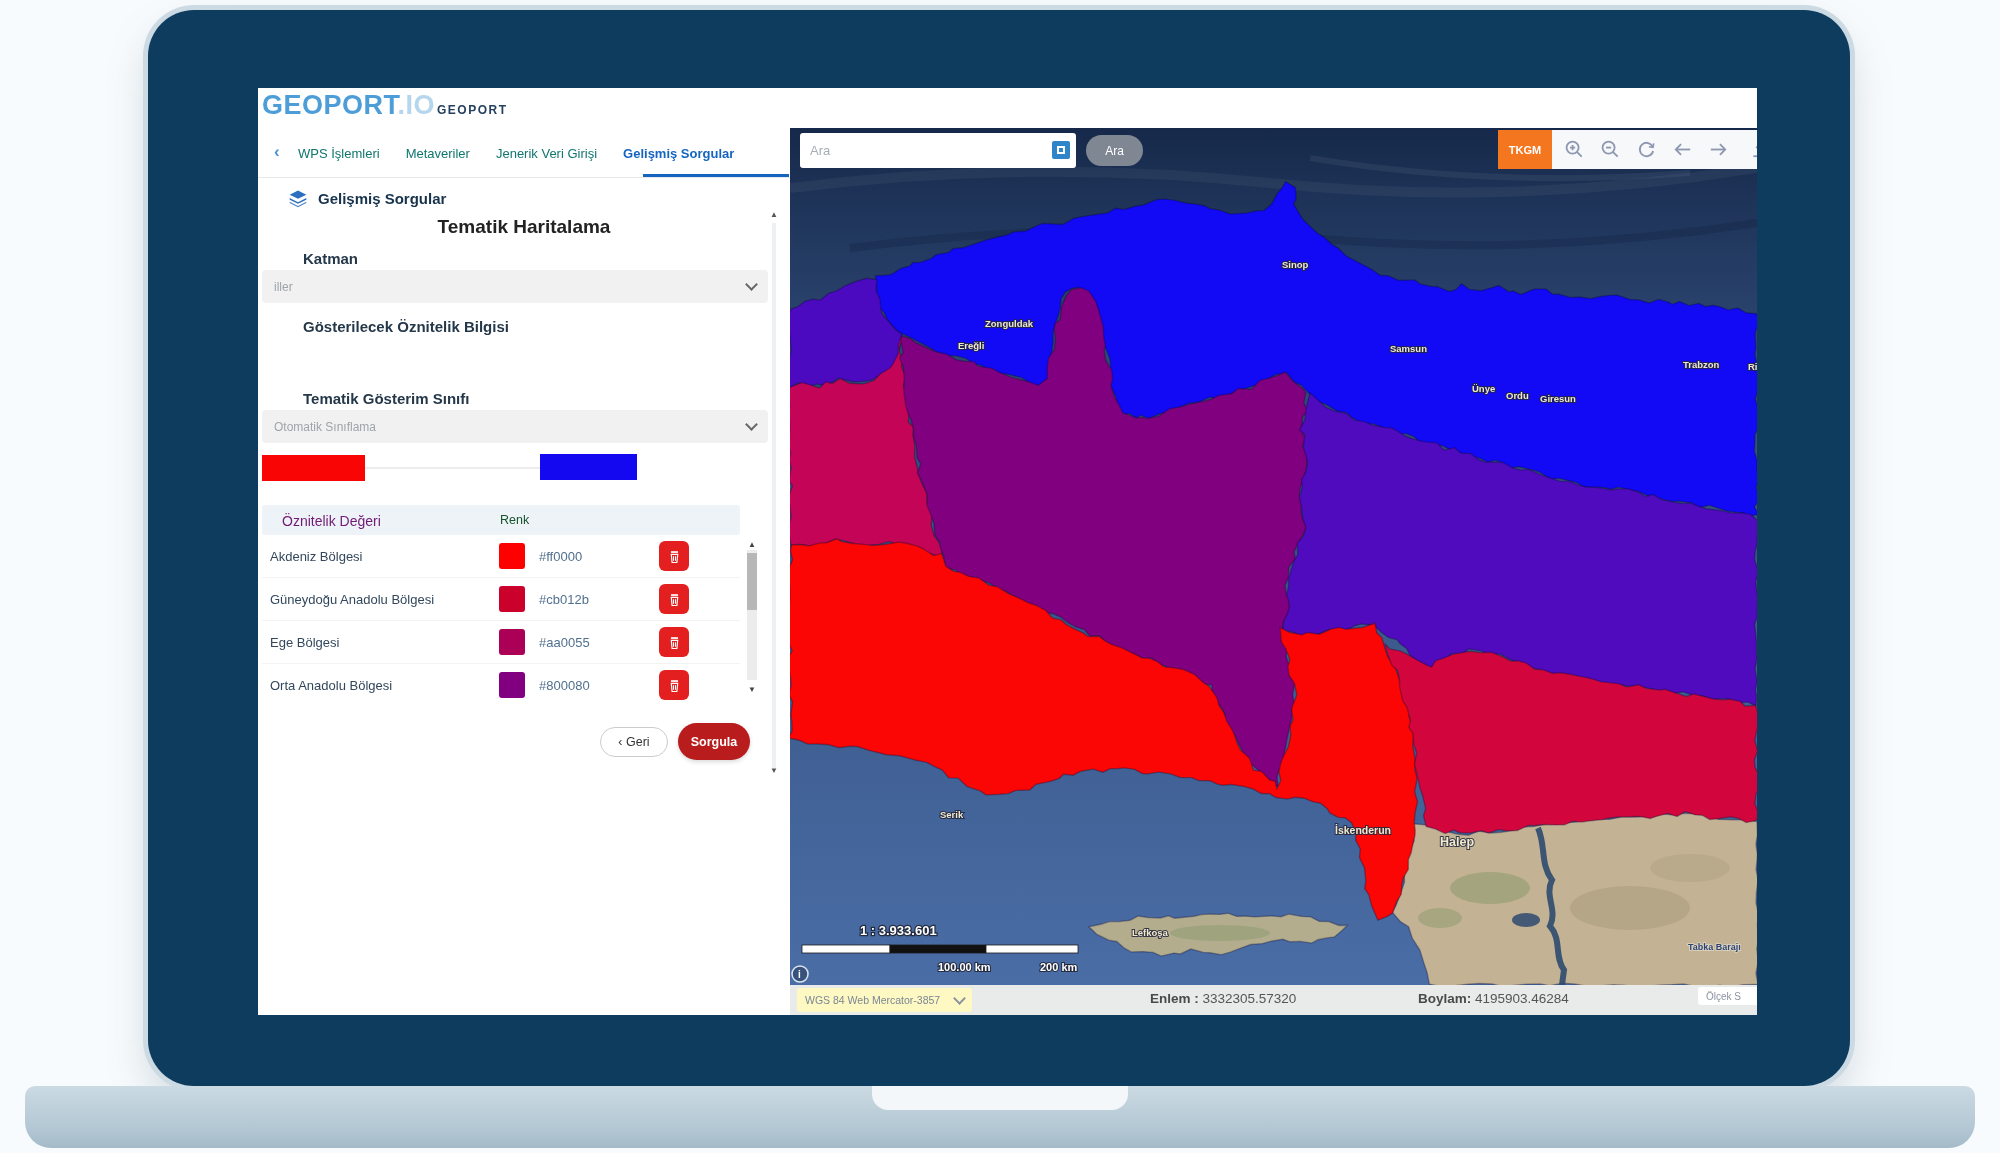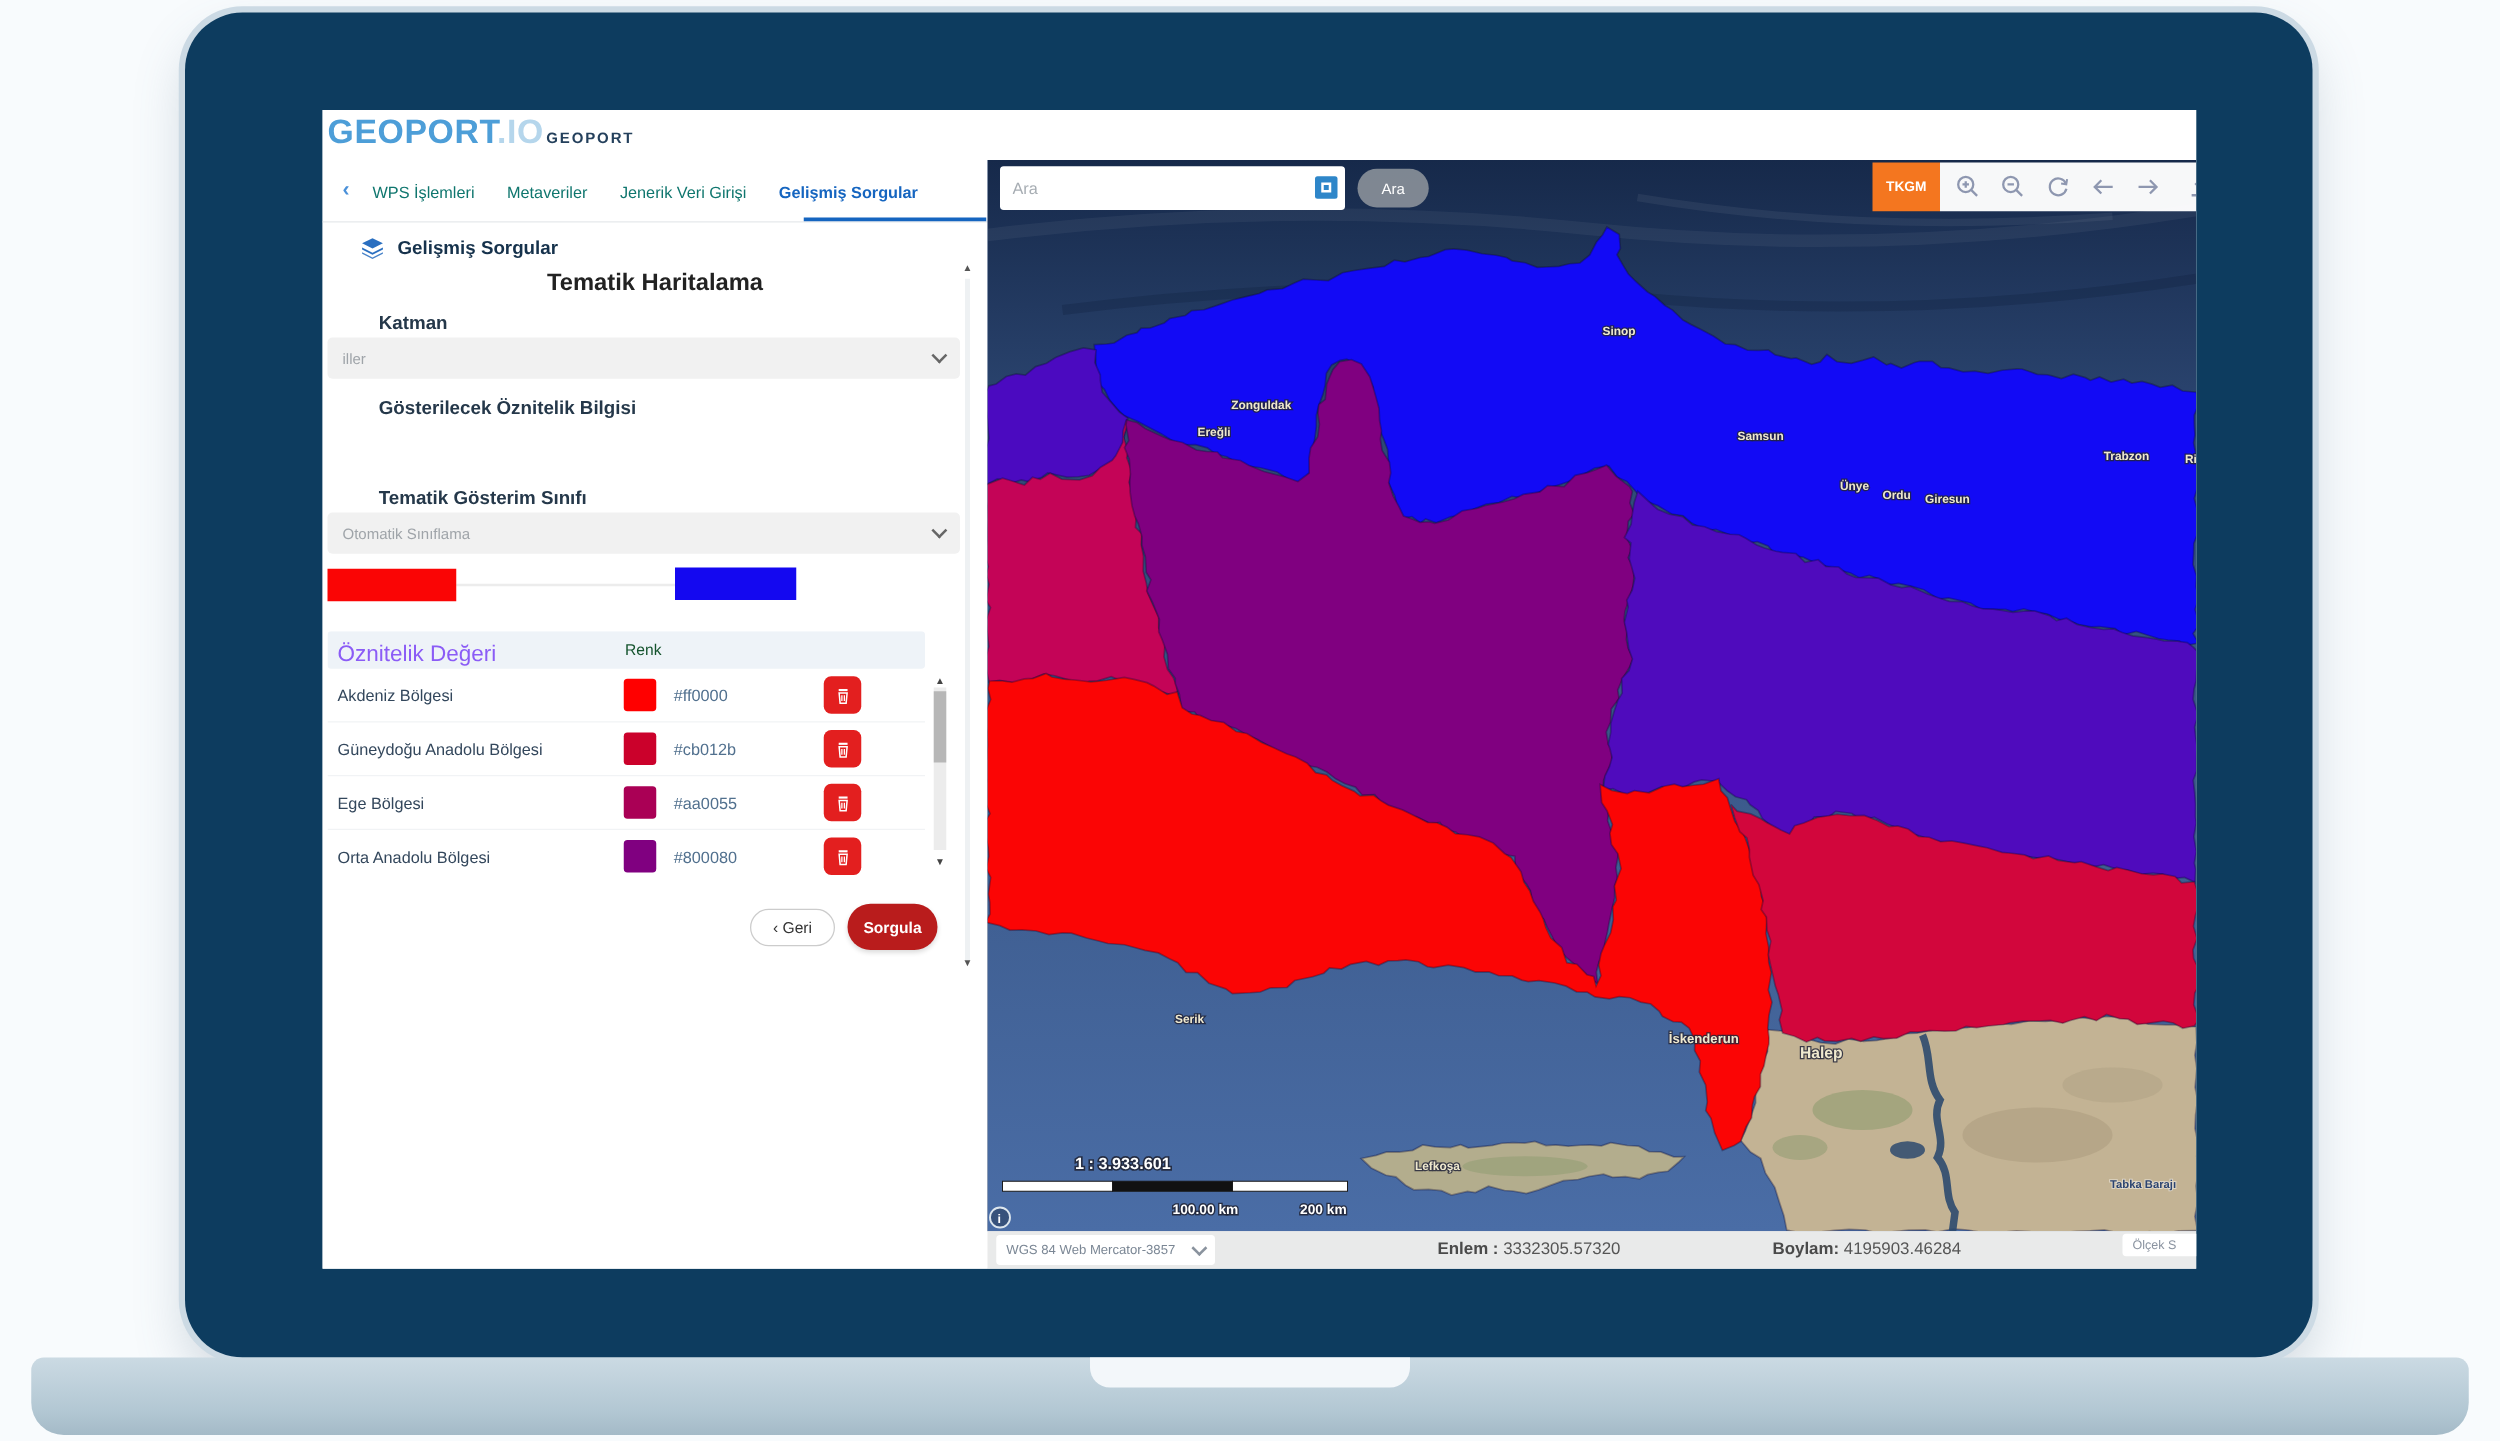--- a/index.html
+++ b/index.html
@@ -38,21 +38,21 @@
   .dropdown{position:absolute;left:4px;width:506px;height:33px;background:#f1f1f1;border-radius:4px;
     display:flex;align-items:center;padding:0 12px;cursor:pointer;}
   .dropdown .val{font-size:12px;color:#9fa4a9;flex:1;}
   .chev{width:9px;height:9px;border-right:2px solid #666;border-bottom:2px solid #666;transform:rotate(45deg);margin-top:-4px;}
 
   .grad-swatch{position:absolute;height:26px;cursor:pointer;}
   .grad-line{position:absolute;left:107px;top:339px;width:175px;height:2px;background:#ececec;}
 
   .attr-table{position:absolute;left:4px;top:377px;width:500px;height:196px;overflow:hidden;}
   .attr-head{position:absolute;left:0;top:0;width:478px;height:30px;background:#eef3f8;border-radius:3px;}
-  .attr-head .h1{position:absolute;left:8px;top:8px;font-size:18px;color:#8b5cf6;}
+  .attr-head .h1{position:absolute;left:20px;top:8px;font-size:14px;color:#701a75;}
   .attr-head .h2{position:absolute;left:238px;top:8px;font-size:12.5px;color:#14532d;}
   .attr-row{position:absolute;left:0;width:478px;height:43px;border-bottom:1px solid #f1f3f5;}
   .attr-row .lbl{position:absolute;left:8px;top:14px;font-size:13px;color:#33475c;}
   .attr-row .sw{position:absolute;left:237px;top:8px;width:26px;height:26px;border-radius:3px;cursor:pointer;}
   .attr-row .hex{position:absolute;left:277px;top:14px;font-size:13px;color:#51708e;}
   .del-btn{position:absolute;left:397px;top:6px;width:30px;height:30px;background:#e31f1f;border:0;border-radius:6px;
     display:flex;align-items:center;justify-content:center;cursor:pointer;padding:0;}
 
   .tbl-scroll{position:absolute;left:484px;top:35px;width:12px;height:155px;}
   .tbl-scroll .track{position:absolute;left:1px;top:10px;width:10px;height:130px;background:#ececec;}
@@ -78,21 +78,21 @@
   .btn-ara{position:absolute;left:296px;top:7px;width:57px;height:31px;background:rgba(141,148,156,.88);border:0;
     border-radius:16px;color:#fff;font-size:12px;cursor:pointer;}
   .btn-tkgm{position:absolute;left:708px;top:2px;width:54px;height:39px;background:#f4761f;border:0;color:#fff;
     font-size:11px;font-weight:bold;cursor:pointer;}
   .map-toolbar{position:absolute;left:762px;top:2px;width:205px;height:39px;background:rgba(255,255,255,.97);
     display:flex;align-items:center;gap:13px;padding-left:11px;overflow:hidden;}
   .tb-icon{width:23px;height:23px;flex:0 0 auto;cursor:pointer;}
 
   
   .status-bar{position:absolute;left:532px;top:897px;width:967px;height:30px;background:#e9eaea;}
-  .proj-select{position:absolute;left:7px;top:3px;width:175px;height:24px;background:#ffffff;border-radius:3px;
+  .proj-select{position:absolute;left:7px;top:3px;width:175px;height:24px;background:#fef9c3;border-radius:3px;
     display:flex;align-items:center;padding:0 8px;cursor:pointer;}
   .proj-select .val{font-size:10.5px;color:#7a8694;flex:1;white-space:nowrap;}
   .coord{position:absolute;top:6px;font-size:13.5px;color:#555;}
   .coord b{font-weight:bold;color:#4a4a4a;}
   .sb-olcek{position:absolute;left:908px;top:2px;width:80px;height:18px;background:#fff;border-radius:3px;
     font-size:10px;color:#8a93a0;display:flex;align-items:center;padding-left:8px;}
 </style>
 </head>
 <body>
 

